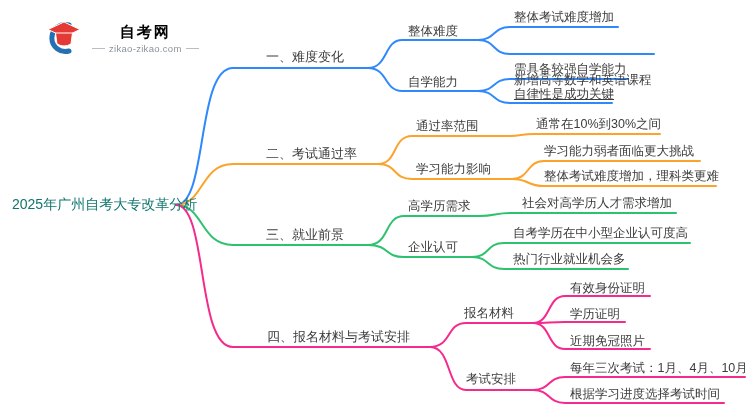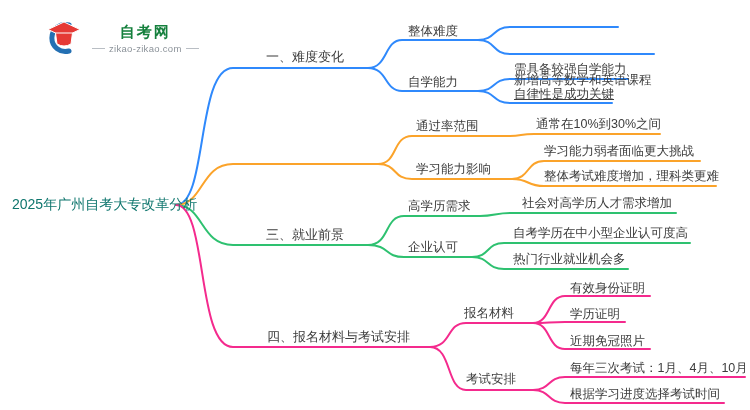--- a/index.html
+++ b/index.html
@@ -17,21 +17,21 @@
   .pink   {stroke:#f42a8d;}
   .t{
     position:absolute;white-space:nowrap;color:#3c3c3c;
     font-size:12.5px;line-height:15px;cursor:default;
   }
   .t-root{font-size:14px;color:#0f766e;}
   .t-branch{font-size:13px;}
   
   .logo{position:absolute;left:42px;top:20px;display:flex;align-items:center;gap:8px;}
   .logo-txt{display:flex;flex-direction:column;align-items:center;}
-  .logo-title{font-size:15px;font-weight:bold;color:#15803d;letter-spacing:2px;line-height:18px;}
+  .logo-title{font-size:15px;font-weight:bold;color:#000000;letter-spacing:2px;line-height:18px;}
   .logo-domain{display:flex;align-items:center;gap:4px;margin-top:2px;}
   .logo-domain .rule{display:inline-block;width:13px;height:1px;background:#b9bec4;}
   .logo-domain .dom{font-size:9.5px;color:#8b9299;letter-spacing:.3px;}
 </style>
 </head>
 <body>
 
 <div id="stage">
 
   <svg class="links" width="750" height="410" viewBox="0 0 750 410">
@@ -78,32 +78,34 @@
         <span class="rule"></span>
         <span class="dom">zikao-zikao.com</span>
         <span class="rule"></span>
       </div>
     </div>
   </div>
 
   <div class="t t-root" style="left:12px;top:197px;">2025年广州自考大专改革分析</div>
 
   <div class="t t-branch" style="left:266px;top:49px;">一、难度变化</div>
+  <div class="t t-branch" style="left:266px;top:146px;">二、考试通过率</div>
   <div class="t t-branch" style="left:266px;top:227px;">三、就业前景</div>
   <div class="t t-branch" style="left:267px;top:329px;">四、报名材料与考试安排</div>
 
   <div class="t" style="left:408px;top:24px;">整体难度</div>
   <div class="t" style="left:408px;top:75px;">自学能力</div>
   <div class="t" style="left:416px;top:119px;">通过率范围</div>
   <div class="t" style="left:416px;top:162px;">学习能力影响</div>
   <div class="t" style="left:408px;top:199px;">高学历需求</div>
   <div class="t" style="left:408px;top:240px;">企业认可</div>
   <div class="t" style="left:464px;top:306px;">报名材料</div>
   <div class="t" style="left:466px;top:372px;">考试安排</div>
 
+  <div class="t" style="left:514px;top:10px;">整体考试难度增加</div>
   <div class="t" style="left:514px;top:37px;margin-top:36px;">新增高等数学和英语课程</div>
   <div class="t" style="left:514px;top:62px;">需具备较强自学能力</div>
   <div class="t" style="left:514px;top:87px;text-decoration:underline;">自律性是成功关键</div>
   <div class="t" style="left:536px;top:117px;">通常在10%到30%之间</div>
   <div class="t" style="left:544px;top:144px;">学习能力弱者面临更大挑战</div>
   <div class="t" style="left:544px;top:169px;">整体考试难度增加，理科类更难</div>
   <div class="t" style="left:522px;top:196px;">社会对高学历人才需求增加</div>
   <div class="t" style="left:513px;top:226px;">自考学历在中小型企业认可度高</div>
   <div class="t" style="left:513px;top:252px;">热门行业就业机会多</div>
   <div class="t" style="left:570px;top:281px;">有效身份证明</div>

